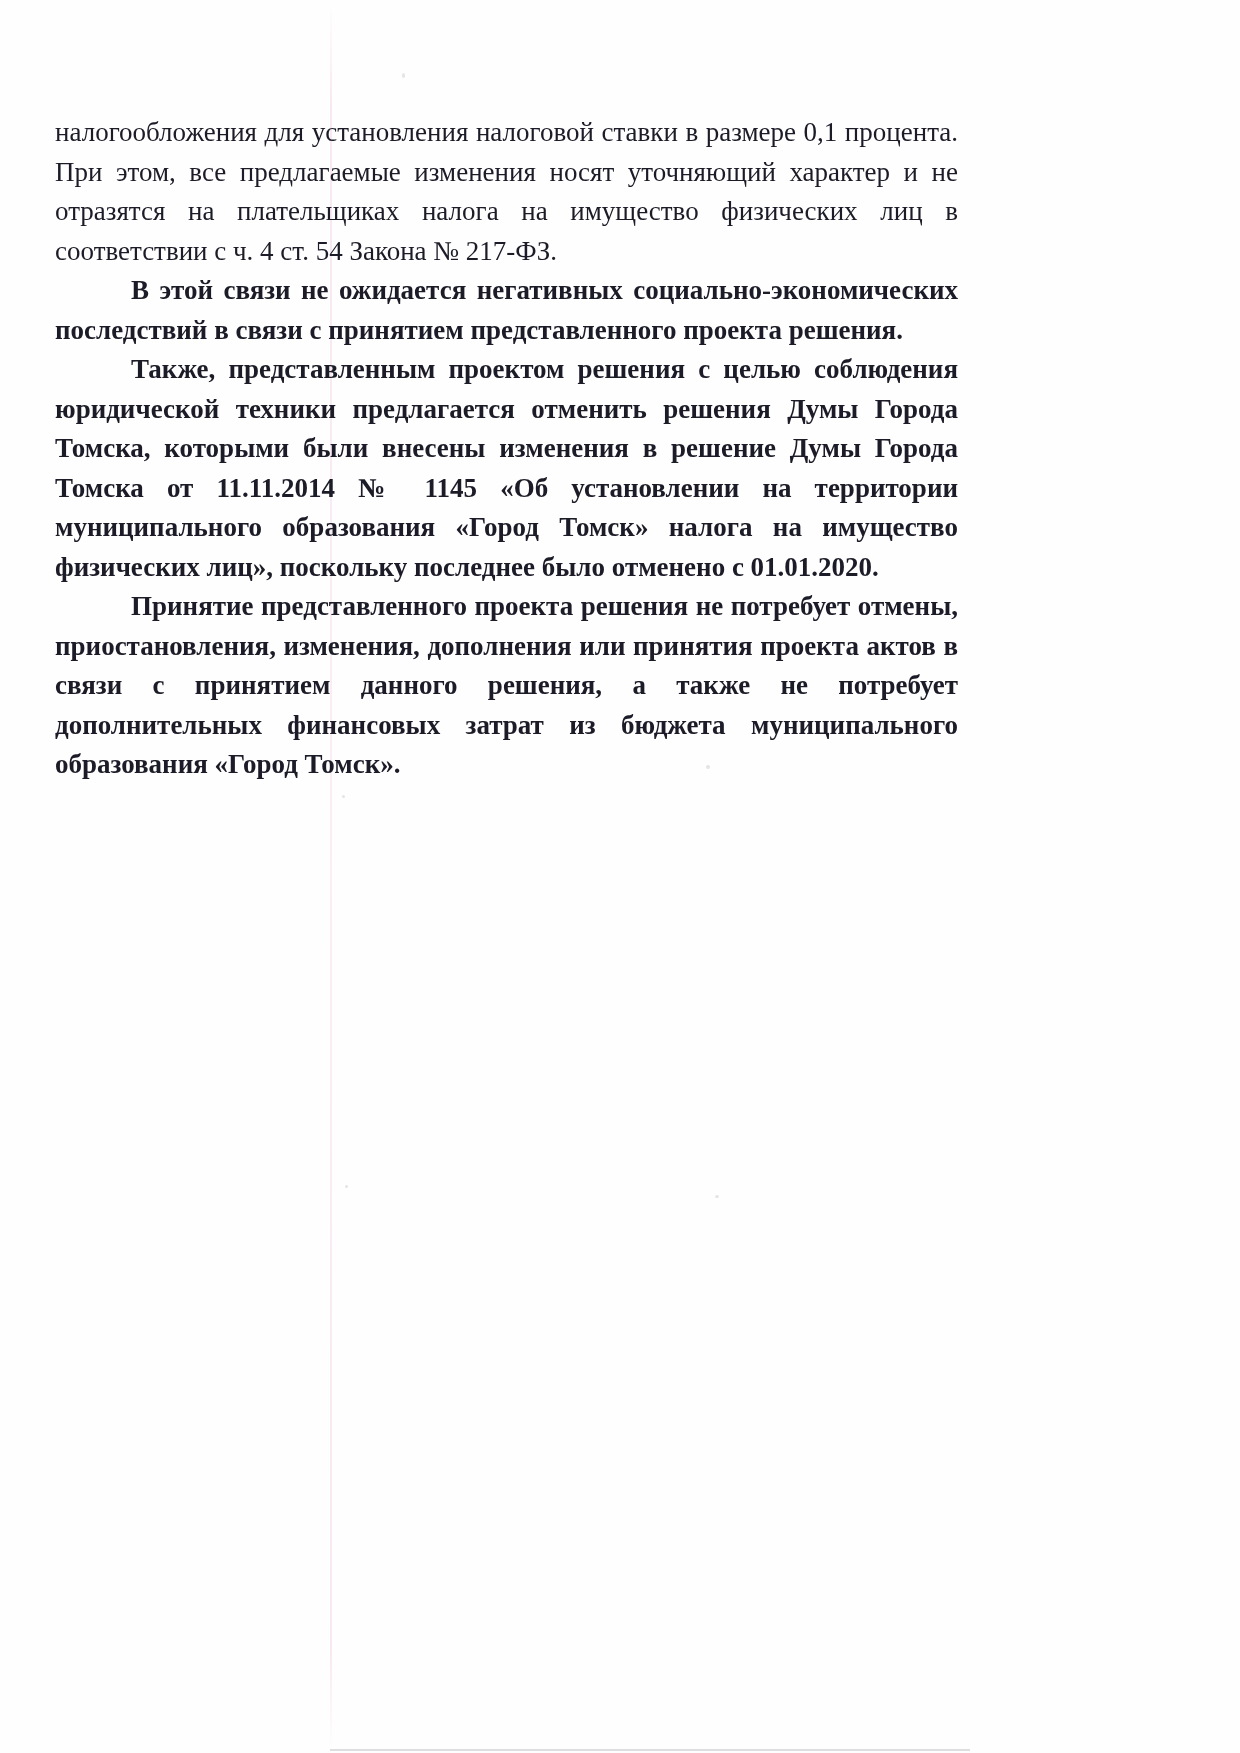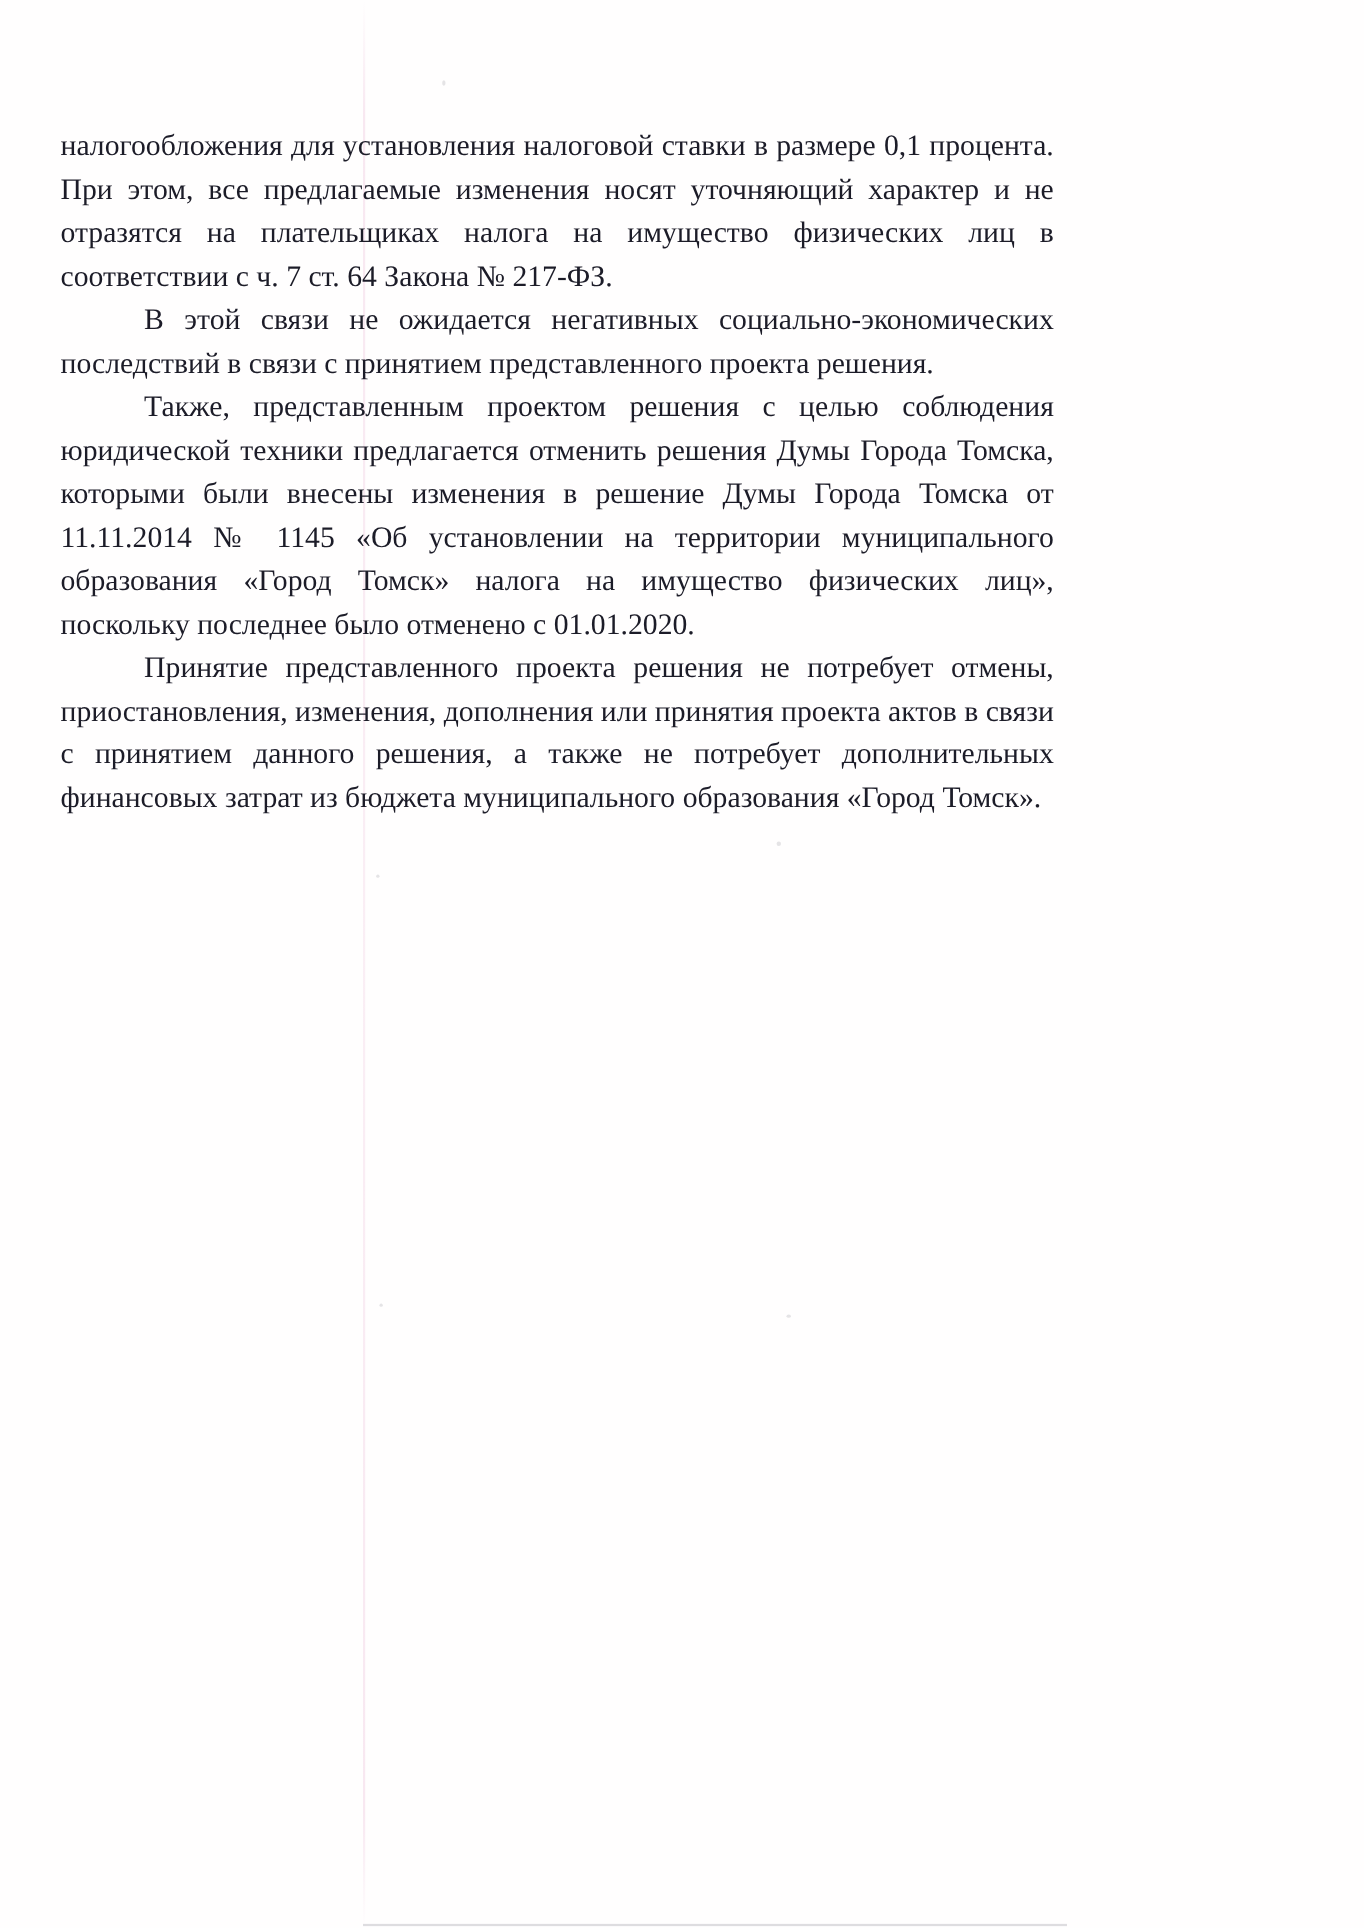--- a/index.html
+++ b/index.html
@@ -52,20 +52,21 @@
     font-size: 27px;
     line-height: 39.5px;
     text-align: justify;
   }
   .text-block p {
     margin: 0;
     padding: 0;
   }
   .text-block p.indent {
     text-indent: 76px;
+    font-weight: bold;
   }
   
   .speckle {
     position: absolute;
     border-radius: 50%;
     background: rgba(150,150,160,0.25);
     pointer-events: none;
   }
   .sp1 { left: 402px; top: 73px;  width: 3px; height: 5px; }
   .sp2 { left: 706px; top: 765px; width: 4px; height: 4px; }
@@ -80,21 +81,21 @@
 
   <div class="scan-artifact"></div>
 
   <span class="speckle sp1"></span>
   <span class="speckle sp2"></span>
   <span class="speckle sp3"></span>
   <span class="speckle sp4"></span>
   <span class="speckle sp5"></span>
 
   <div class="text-block">
-    <p>налогообложения для установления налоговой ставки в размере 0,1 процента. При этом, все предлагаемые изменения носят уточняющий характер и не отразятся на плательщиках налога на имущество физических лиц в соответствии с ч. 7 ст. 64 Закона № 217-ФЗ.</p>
+    <p>налогообложения для установления налоговой ставки в размере 0,1 процента. При этом, все предлагаемые изменения носят уточняющий характер и не отразятся на плательщиках налога на имущество физических лиц в соответствии с ч. 4 ст. 54 Закона № 217-ФЗ.</p>
     <p class="indent">В этой связи не ожидается негативных социально-экономических последствий в связи с принятием представленного проекта решения.</p>
     <p class="indent">Также, представленным проектом решения с целью соблюдения юридической техники предлагается отменить решения Думы Города Томска, которыми были внесены изменения в решение Думы Города Томска от 11.11.2014 № 1145 «Об установлении на территории муниципального образования «Город Томск» налога на имущество физических лиц», поскольку последнее было отменено с 01.01.2020.</p>
     <p class="indent">Принятие представленного проекта решения не потребует отмены, приостановления, изменения, дополнения или принятия проекта актов в связи с принятием данного решения, а также не потребует дополнительных финансовых затрат из бюджета муниципального образования «Город Томск».</p>
   </div>
 
   <div class="scan-bottom-edge"></div>
 
 </div>
 
 </body></html>

